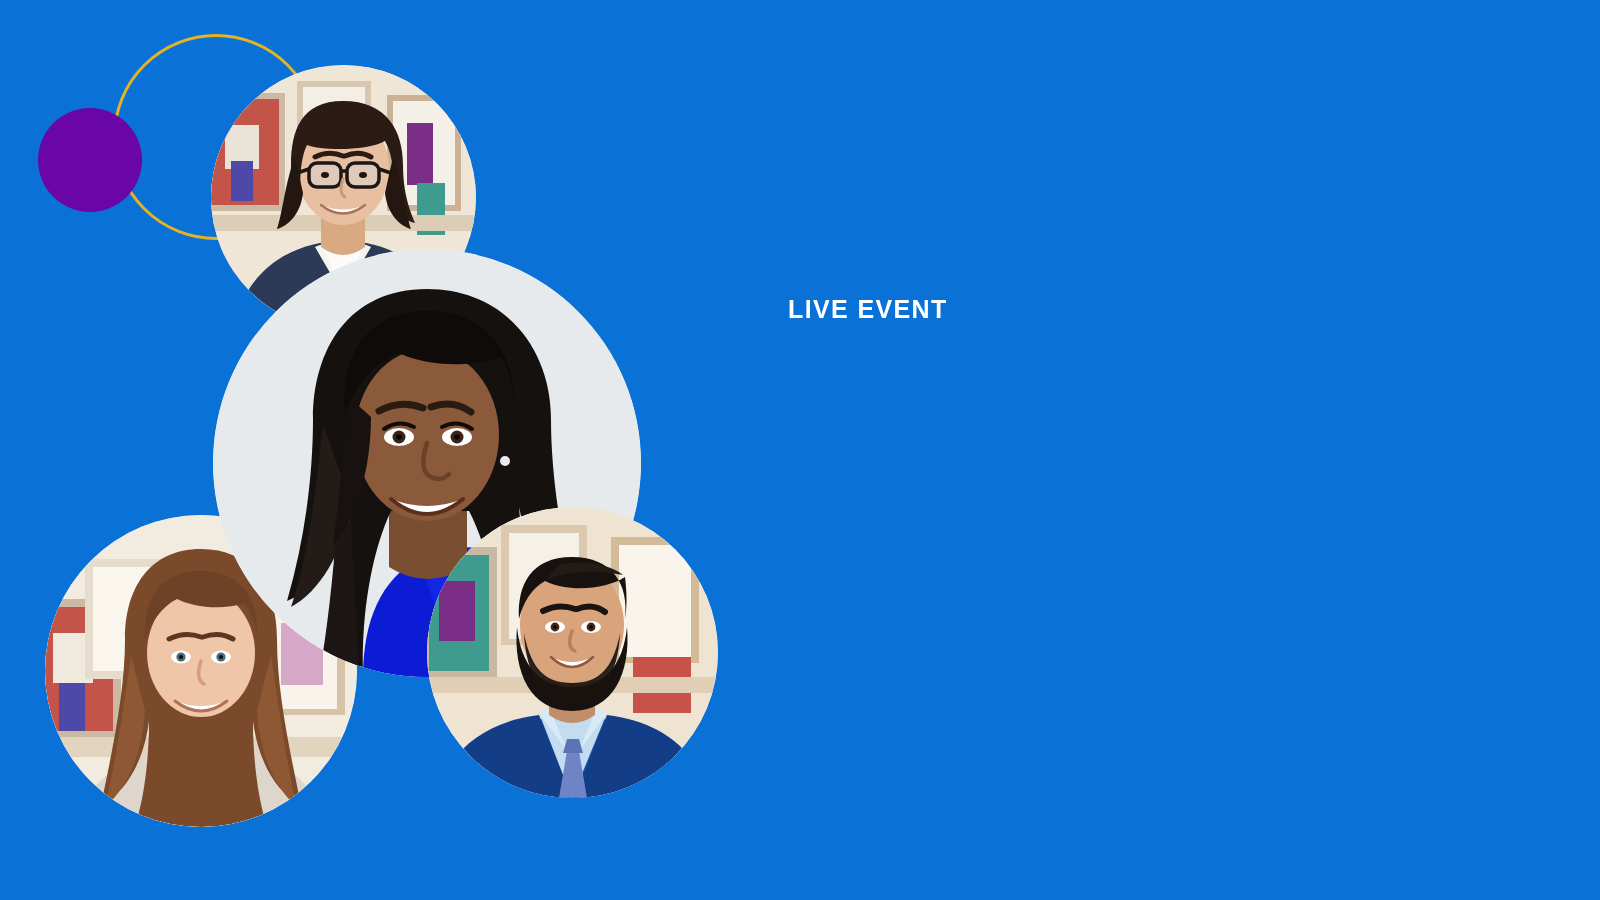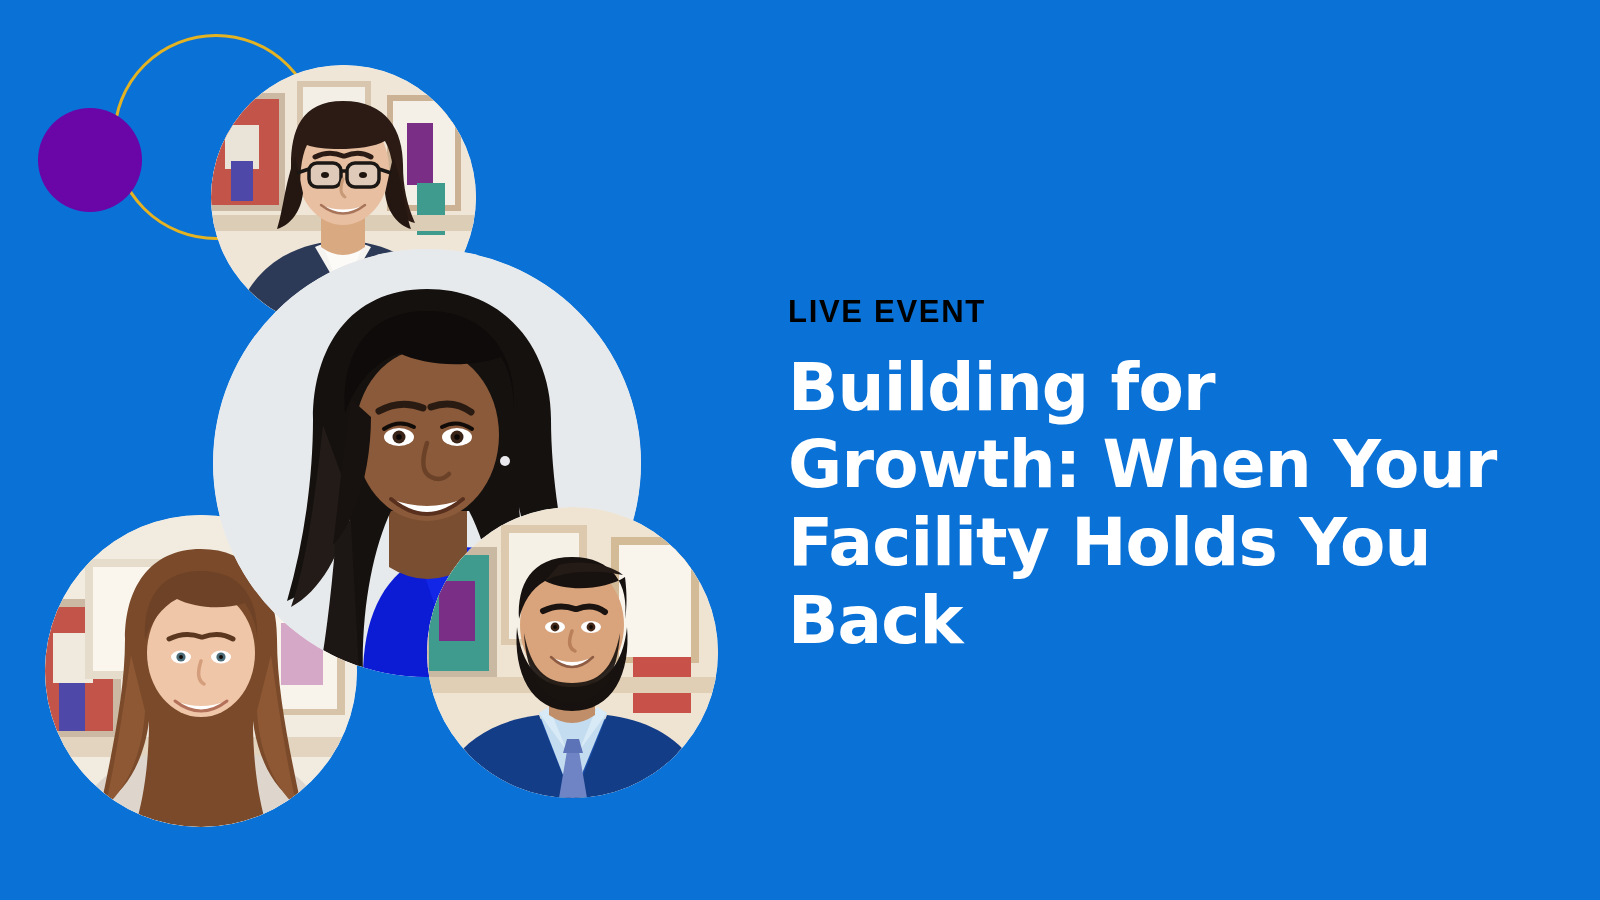--- a/index.html
+++ b/index.html
@@ -71,23 +71,23 @@
   
   #text-block {
     position:absolute;
     left:788px;
     top:296px;
     width:740px;
     z-index:10;
   }
 
   #eyebrow {
-    color:#000000;
+    color:#ffffff;
     font-family:"Liberation Sans", sans-serif;
-    font-size:31px;
+    font-size:25px;
     font-weight:bold;
     letter-spacing:0.055em;
     line-height:1.05;
     margin-bottom:20px;
     white-space:nowrap;
   }
 
   #headline {
     color:#FFFFFF;
     font-family:"DejaVu Sans", sans-serif;
@@ -327,16 +327,15 @@
         <circle cx="128" cy="120" r="1.9" fill="#110B08"></circle>
         <circle cx="164" cy="120" r="1.9" fill="#110B08"></circle>
 
         <path d="M145 124 q-6 16 3 20" stroke="#B98059" stroke-width="3.5" fill="none" stroke-linecap="round"></path>
       </g>
     </svg>
   </div>
 
   <div id="text-block">
     <div id="eyebrow">LIVE EVENT</div>
-    <h1 id="headline">Building for Growth: When Your Facility Holds You Back</h1>
   </div>
 
 </div>
 
 </body></html>

